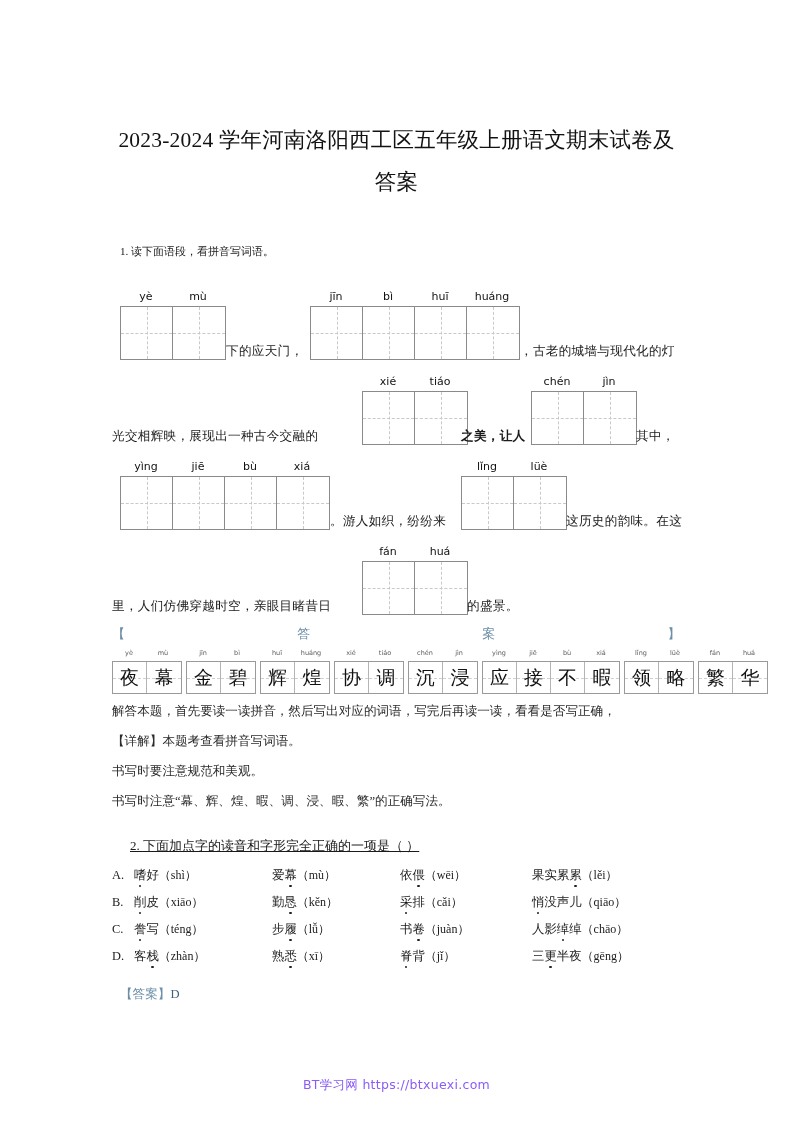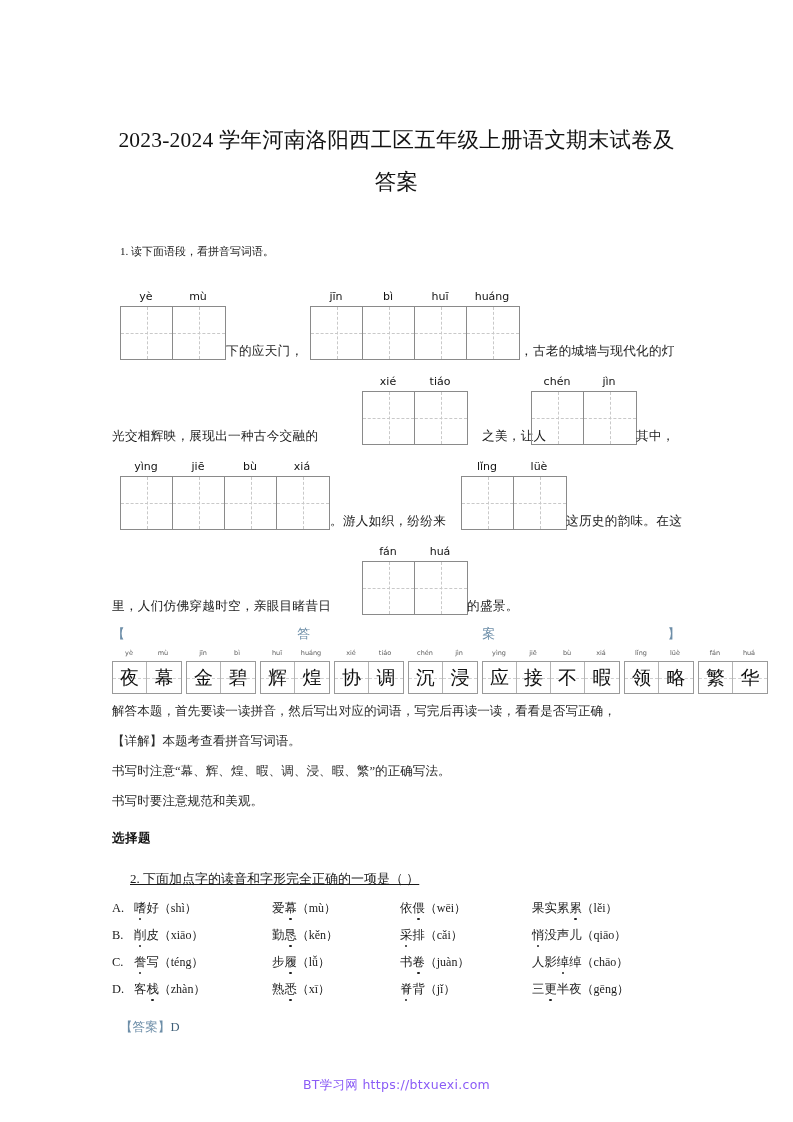--- a/index.html
+++ b/index.html
@@ -304,21 +304,21 @@
       <div class="tzg" style="left:250px;">
         <div class="pin-row">
           <div class="pin">xié</div>
           <div class="pin">tiáo</div>
         </div>
         <div class="box-row">
           <div class="cell"></div>
           <div class="cell"></div>
         </div>
       </div>
-      <div class="run" style="left:370px;">之美，让人</div>
+      <div class="run" style="left:349px;font-weight:bold;">之美，让人</div>
       <div class="tzg" style="left:419px;">
         <div class="pin-row">
           <div class="pin">chén</div>
           <div class="pin">jìn</div>
         </div>
         <div class="box-row">
           <div class="cell"></div>
           <div class="cell"></div>
         </div>
       </div>
@@ -470,24 +470,23 @@
         <div class="cell"><span class="glyph">繁</span></div>
         <div class="cell"><span class="glyph">华</span></div>
       </div>
     </div>
 
   </div>
 
 
   <div class="exp-p">解答本题，首先要读一读拼音，然后写出对应的词语，写完后再读一读，看看是否写正确，</div>
   <div class="exp-p">【详解】本题考查看拼音写词语。</div>
+  <div class="exp-p">书写时要注意规范和美观。</div>
   <div class="exp-p">书写时注意“幕、辉、煌、暇、调、浸、暇、繁”的正确写法。</div>
-  <div class="exp-p">书写时要注意规范和美观。</div>
-
-  <div class="section-title">选择题</div>
+
 
   <div class="q2-stem">2. 下面加点字的读音和字形完全正确的一项是（      ）</div>
 
   <div class="opt">
     <span class="letter">A.</span>
     <span class="item w1"><span></span><span class="dotted">嗜</span><span>好</span><span class="py">（shì）</span></span>
     <span class="item w2"><span>爱</span><span class="dotted">幕</span><span></span><span class="py">（mù）</span></span>
     <span class="item w3"><span>依</span><span class="dotted">偎</span><span></span><span class="py">（wēi）</span></span>
     <span class="item"><span>果实累</span><span class="dotted">累</span><span></span><span class="py">（lěi）</span></span>
   </div>

